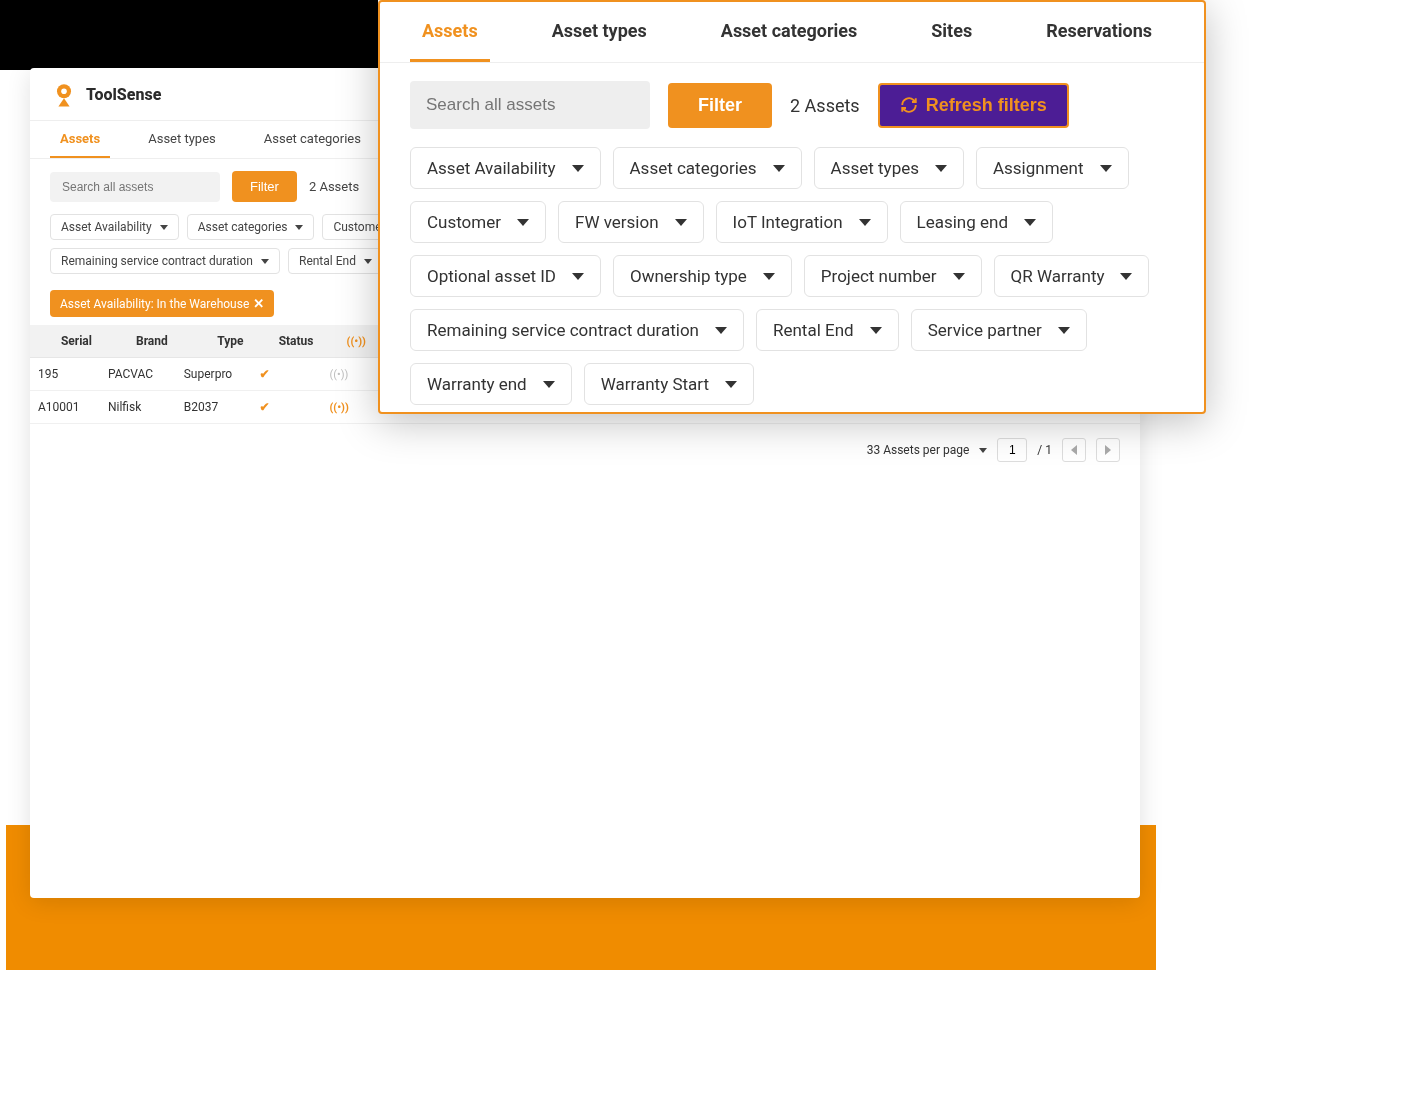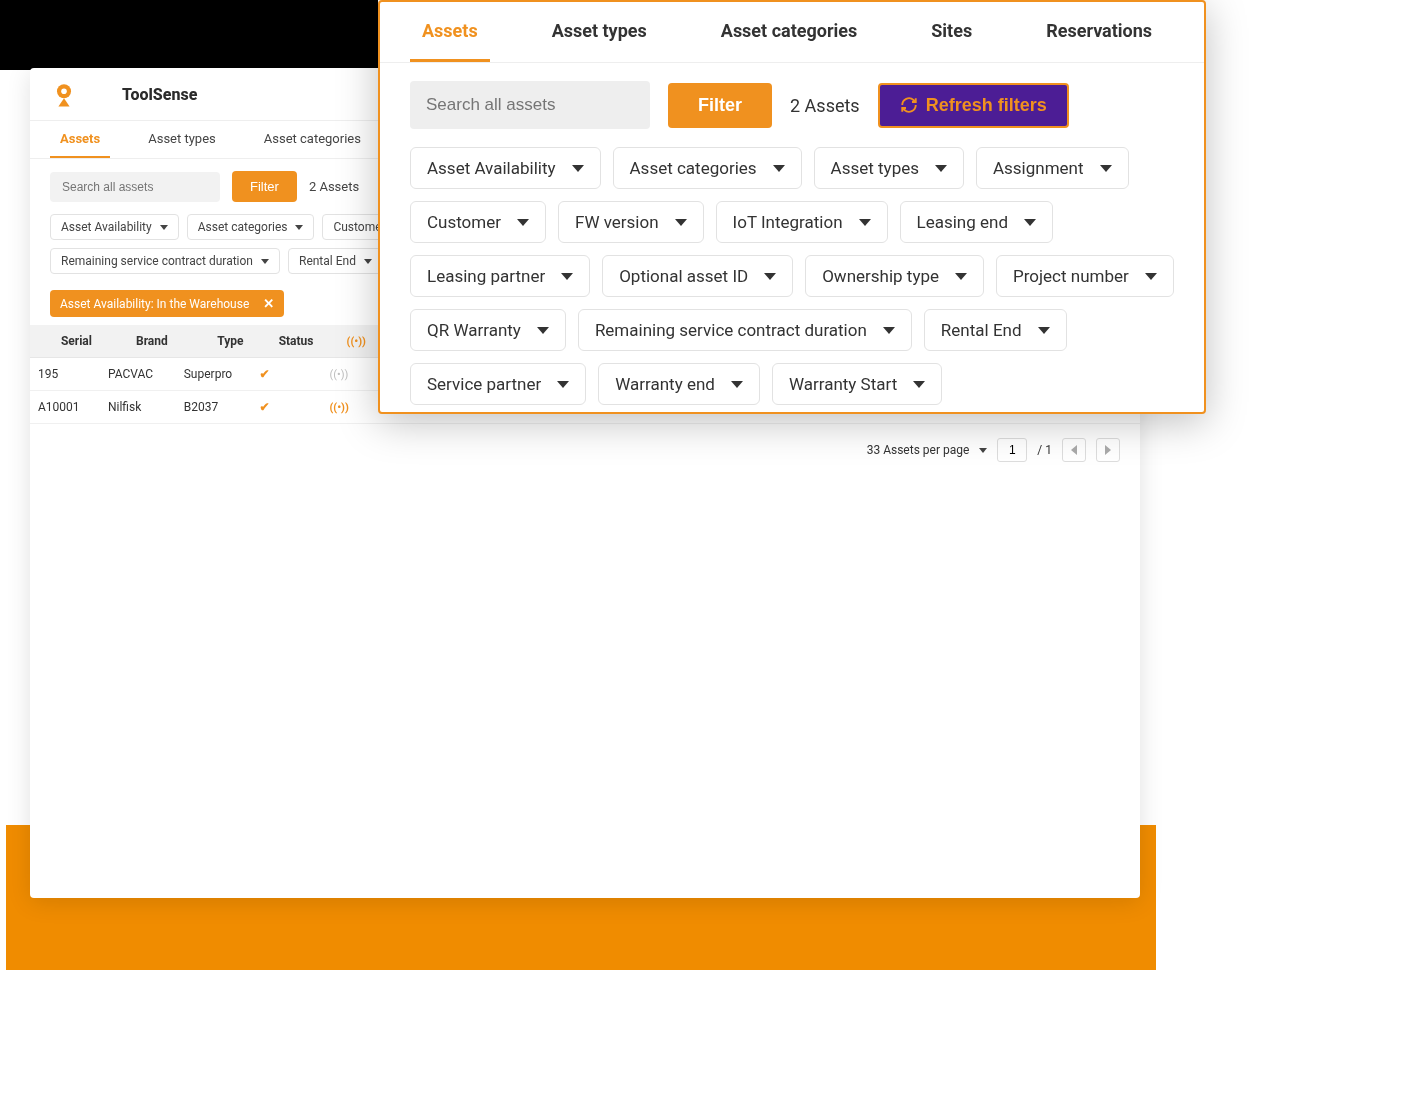--- a/index.html
+++ b/index.html
@@ -40,21 +40,20 @@
     padding: 12px 20px;
     border-bottom: 1px solid #eee;
   }
   .logo {
     width: 28px; height: 28px;
     margin-right: 8px;
   }
   .brand {
     font-weight: 800;
     font-size: 16px;
-    margin-left: 36px;
   }
   .page-title {
     margin-left: 240px;
     color: #f0911f;
     font-weight: 700;
     font-size: 16px;
   }
   .tabs-row-sm {
     display: flex;
     gap: 28px;
@@ -121,21 +120,21 @@
   }
   .chevron-sm {
     width: 0; height: 0;
     border-left: 4px solid transparent;
     border-right: 4px solid transparent;
     border-top: 5px solid #444;
   }
   .active-filter-pill {
     display: inline-flex;
     align-items: center;
-    gap: 14px;
+    gap: 4px;
     background: #f0911f;
     color: #fff;
     border-radius: 4px;
     padding: 6px 10px;
     font-size: 12px;
     margin: 6px 20px 8px 20px;
   }
   .pill-x {
     font-weight: 700;
     font-size: 13px;
@@ -524,24 +523,20 @@
       </div>
       <div class="chip-lg">
         <span>IoT Integration</span>
         <span class="chevron-lg"></span>
       </div>
       <div class="chip-lg">
         <span>Leasing end</span>
         <span class="chevron-lg"></span>
       </div>
       <div class="chip-lg">
-        <span>Leasing partner</span>
-        <span class="chevron-lg"></span>
-      </div>
-      <div class="chip-lg">
         <span>Optional asset ID</span>
         <span class="chevron-lg"></span>
       </div>
       <div class="chip-lg">
         <span>Ownership type</span>
         <span class="chevron-lg"></span>
       </div>
       <div class="chip-lg">
         <span>Project number</span>
         <span class="chevron-lg"></span>

